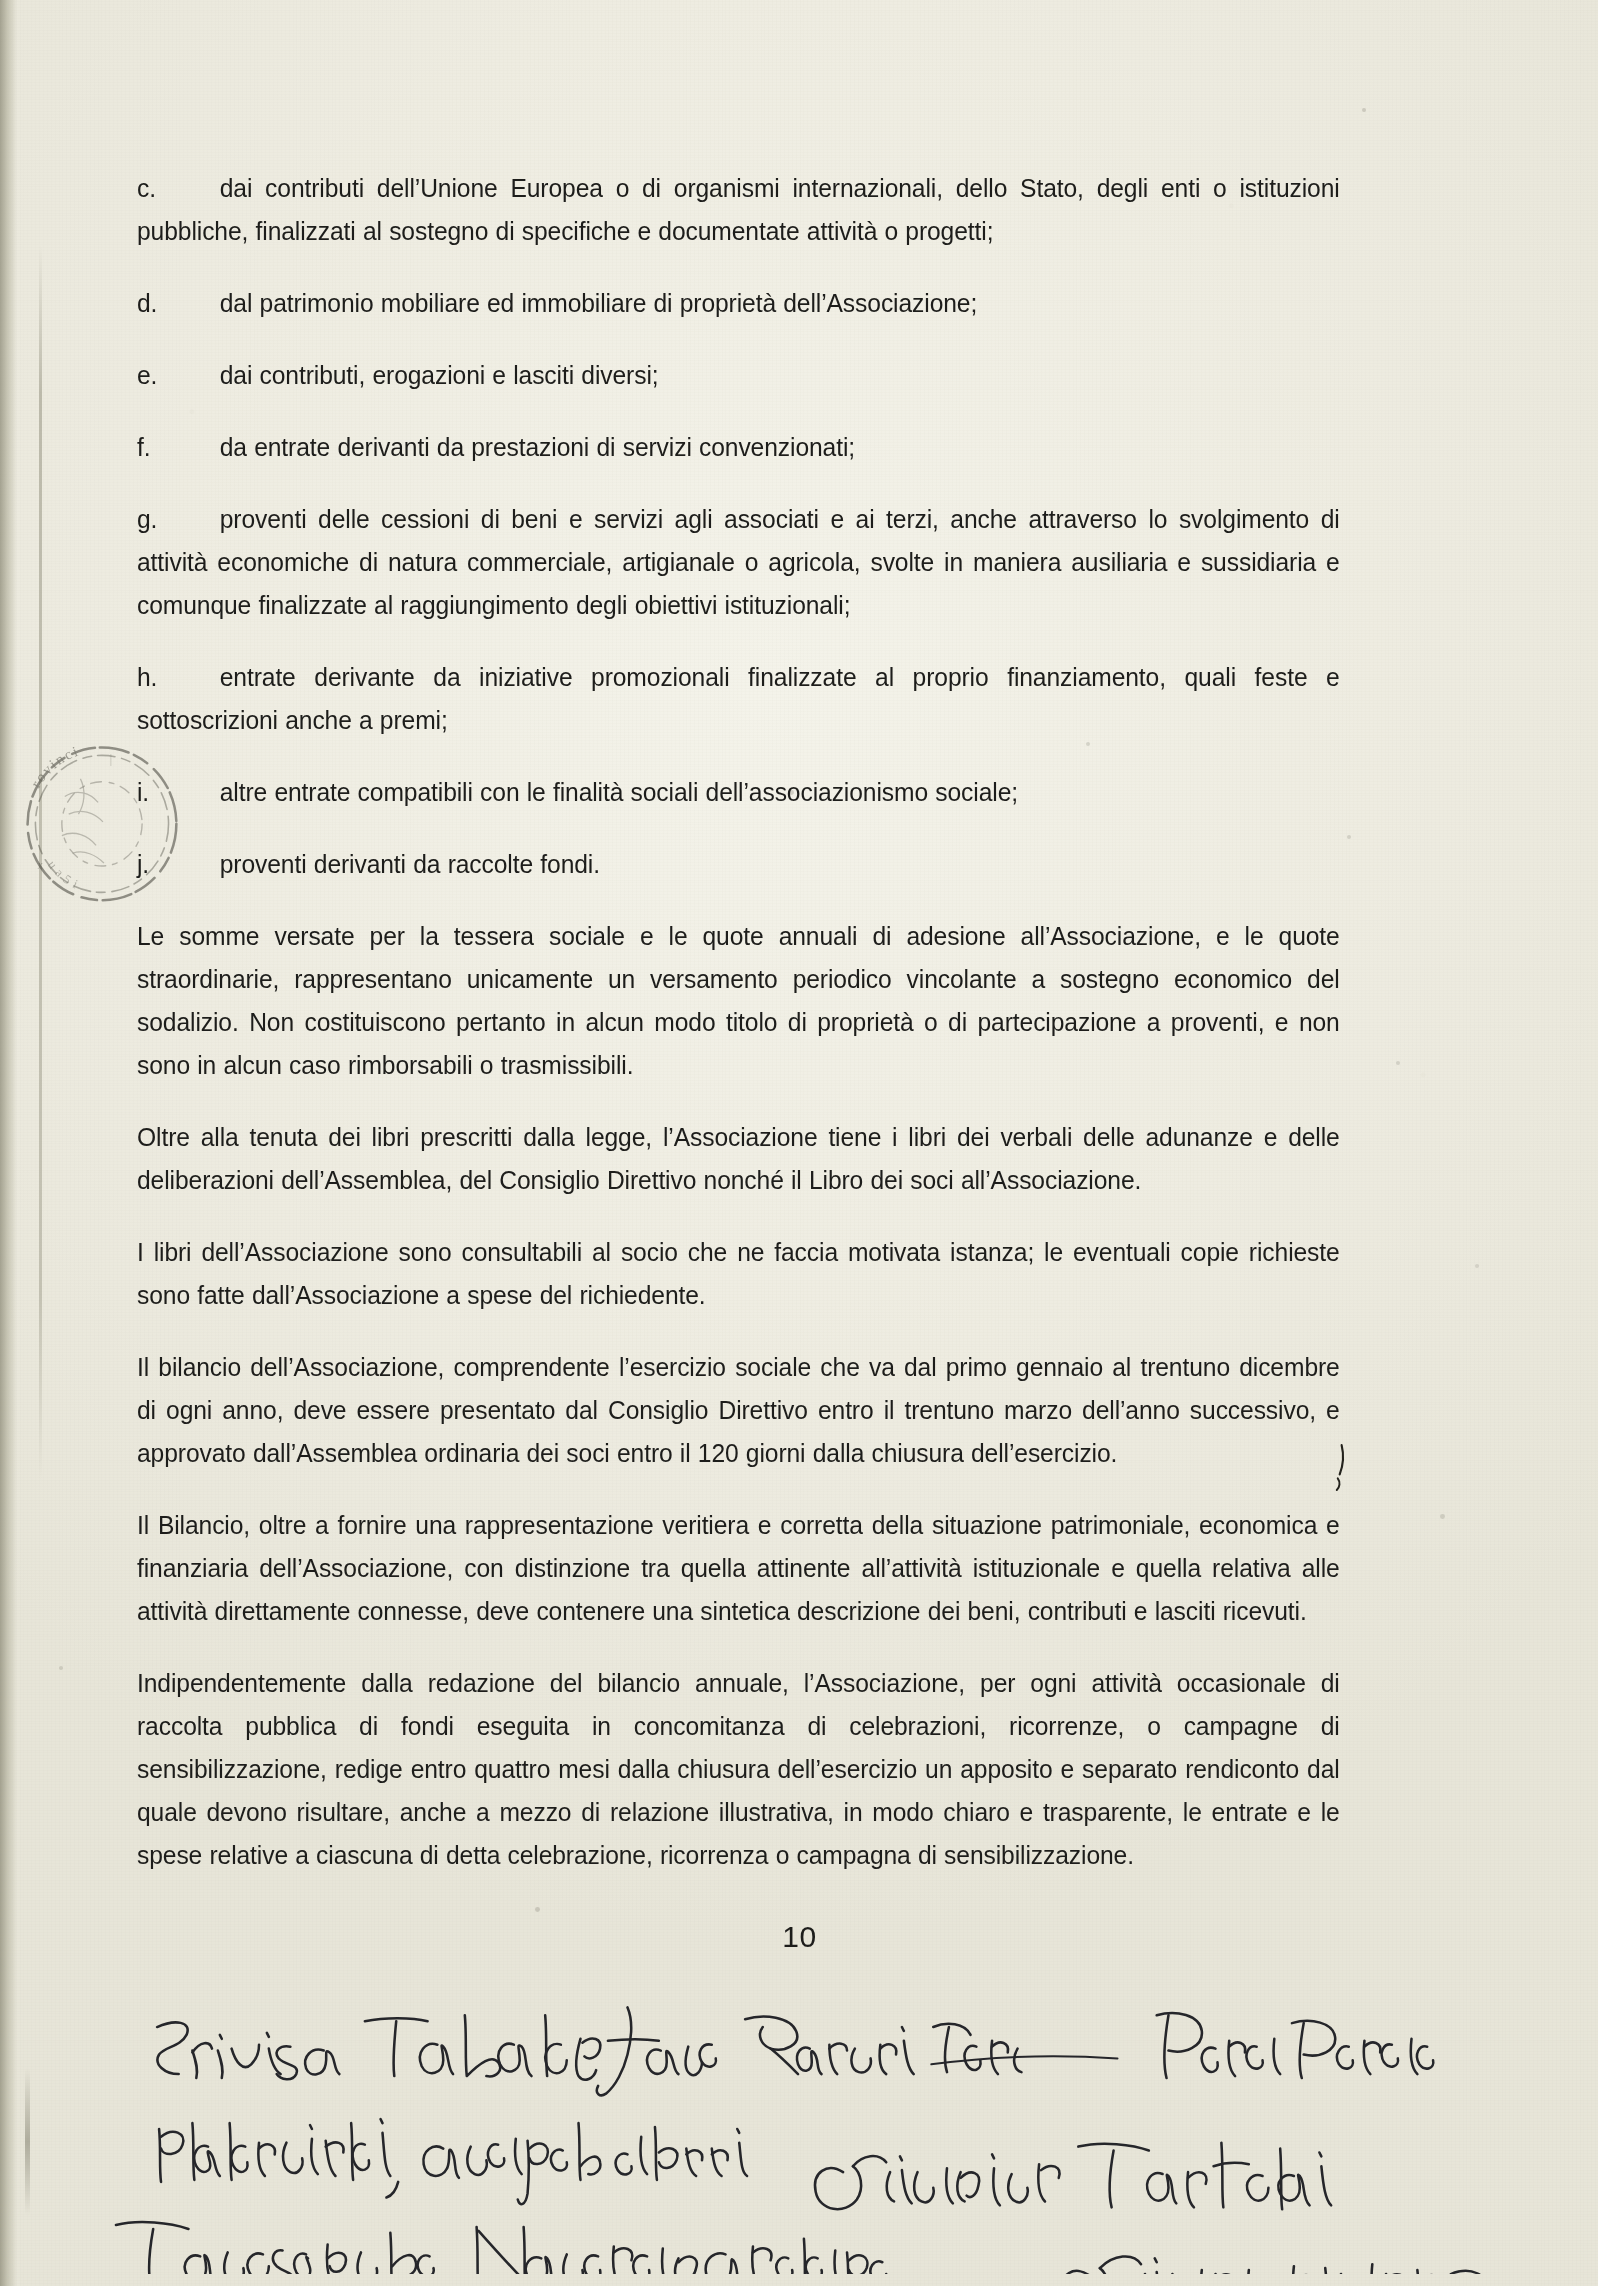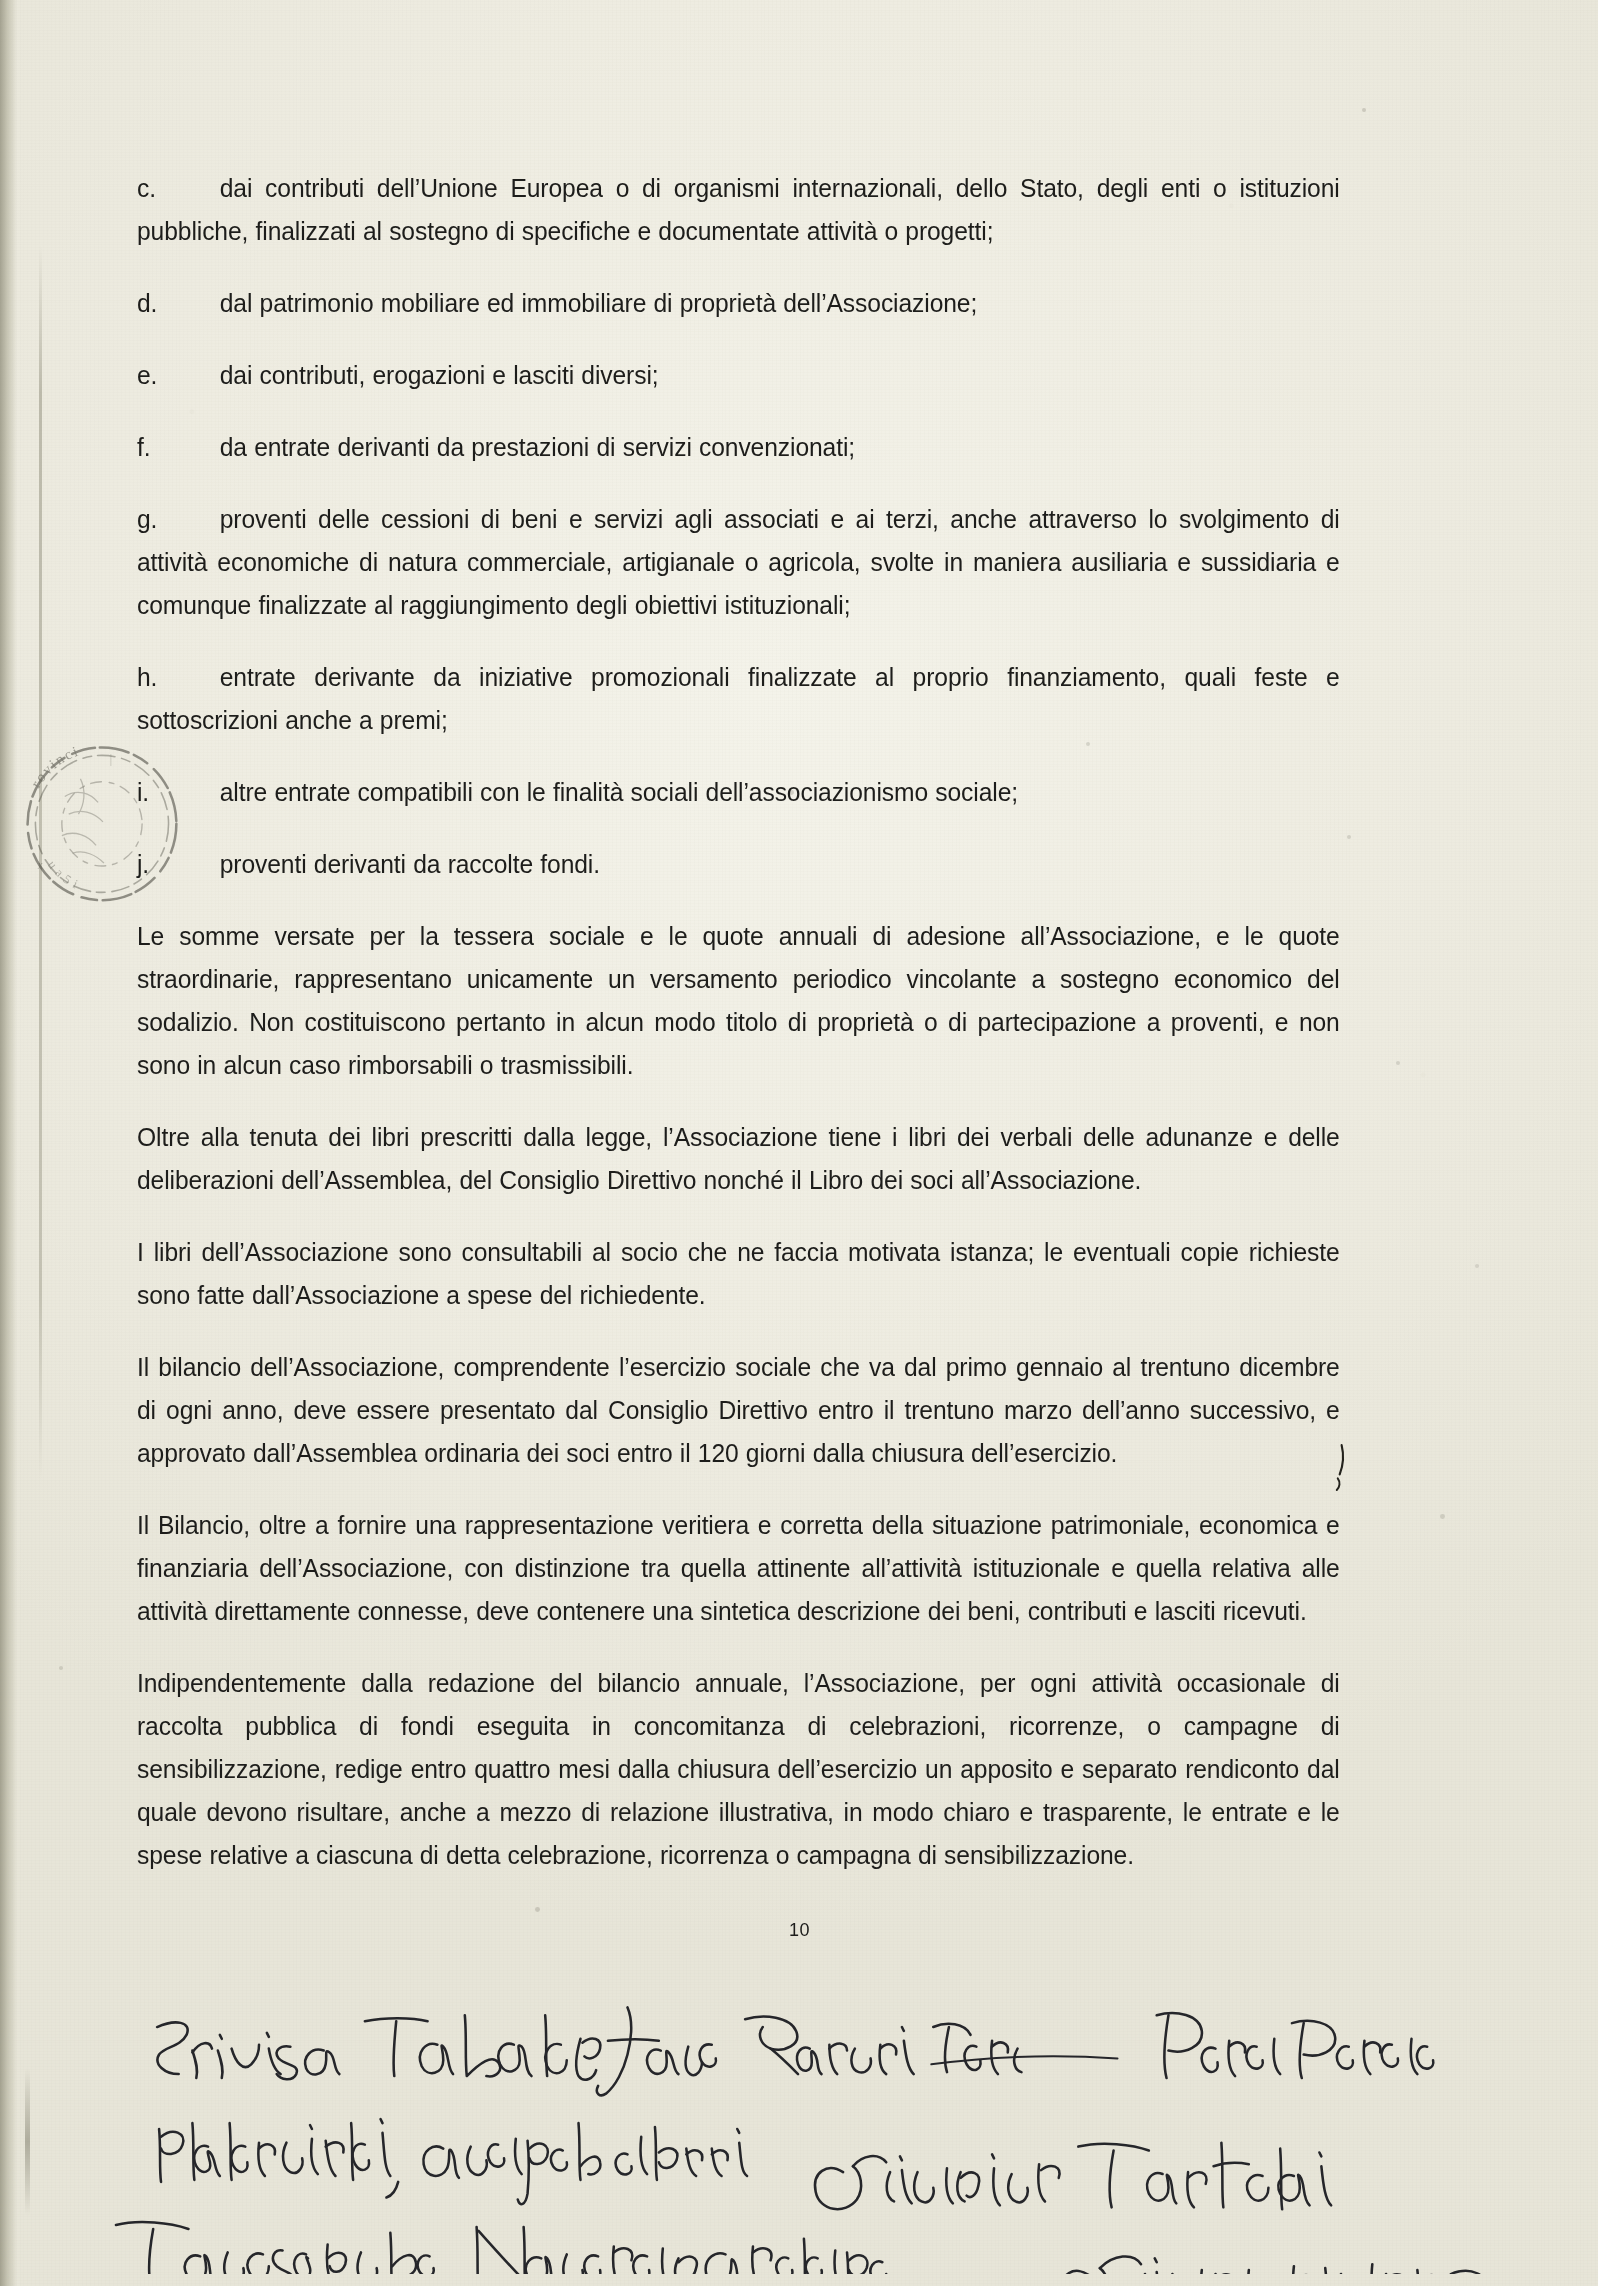--- a/index.html
+++ b/index.html
@@ -94,21 +94,21 @@
     letter-spacing: -0.2px;
     line-height: 39px;
   }
 
   .pageno {
     position: absolute;
     left: 0;
     right: 0;
     top: 1920px;
     text-align: center;
-    font-size: 18px;
+    font-size: 30px;
     letter-spacing: 0.5px;
   }
 
   
   .speck {
     position: absolute;
     background: rgba(60,58,48,.5);
     border-radius: 50%;
   }
 

